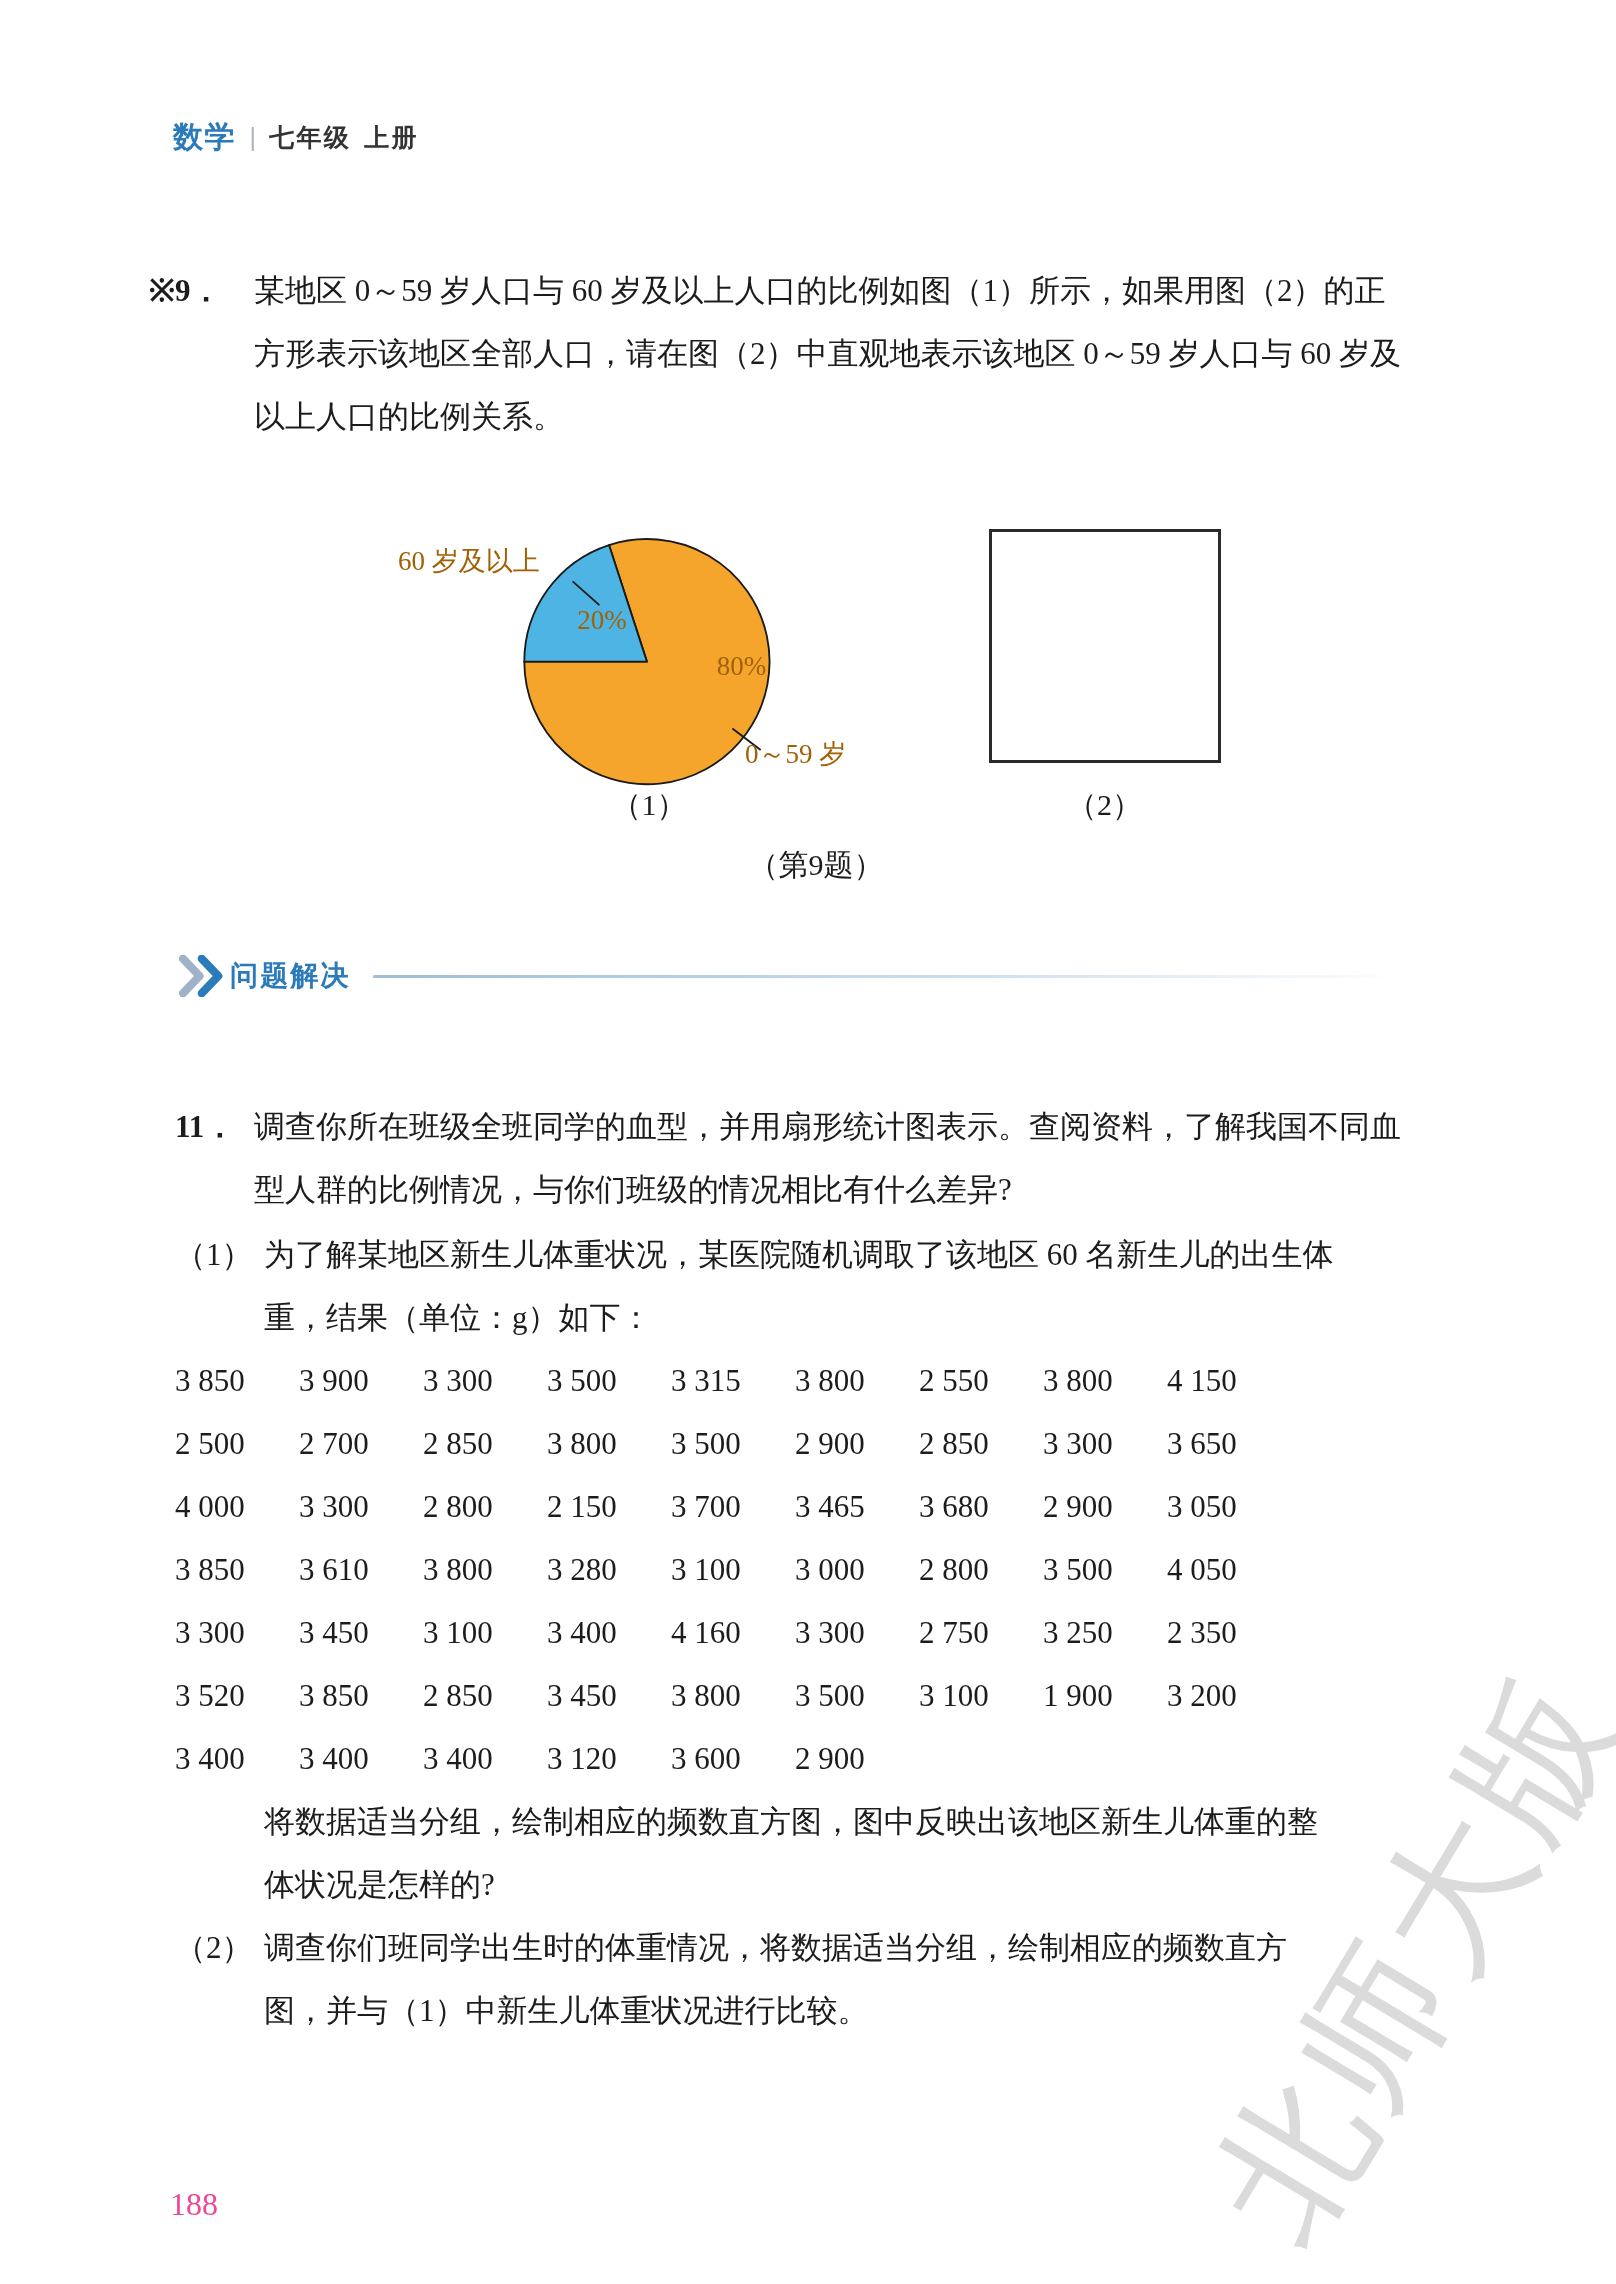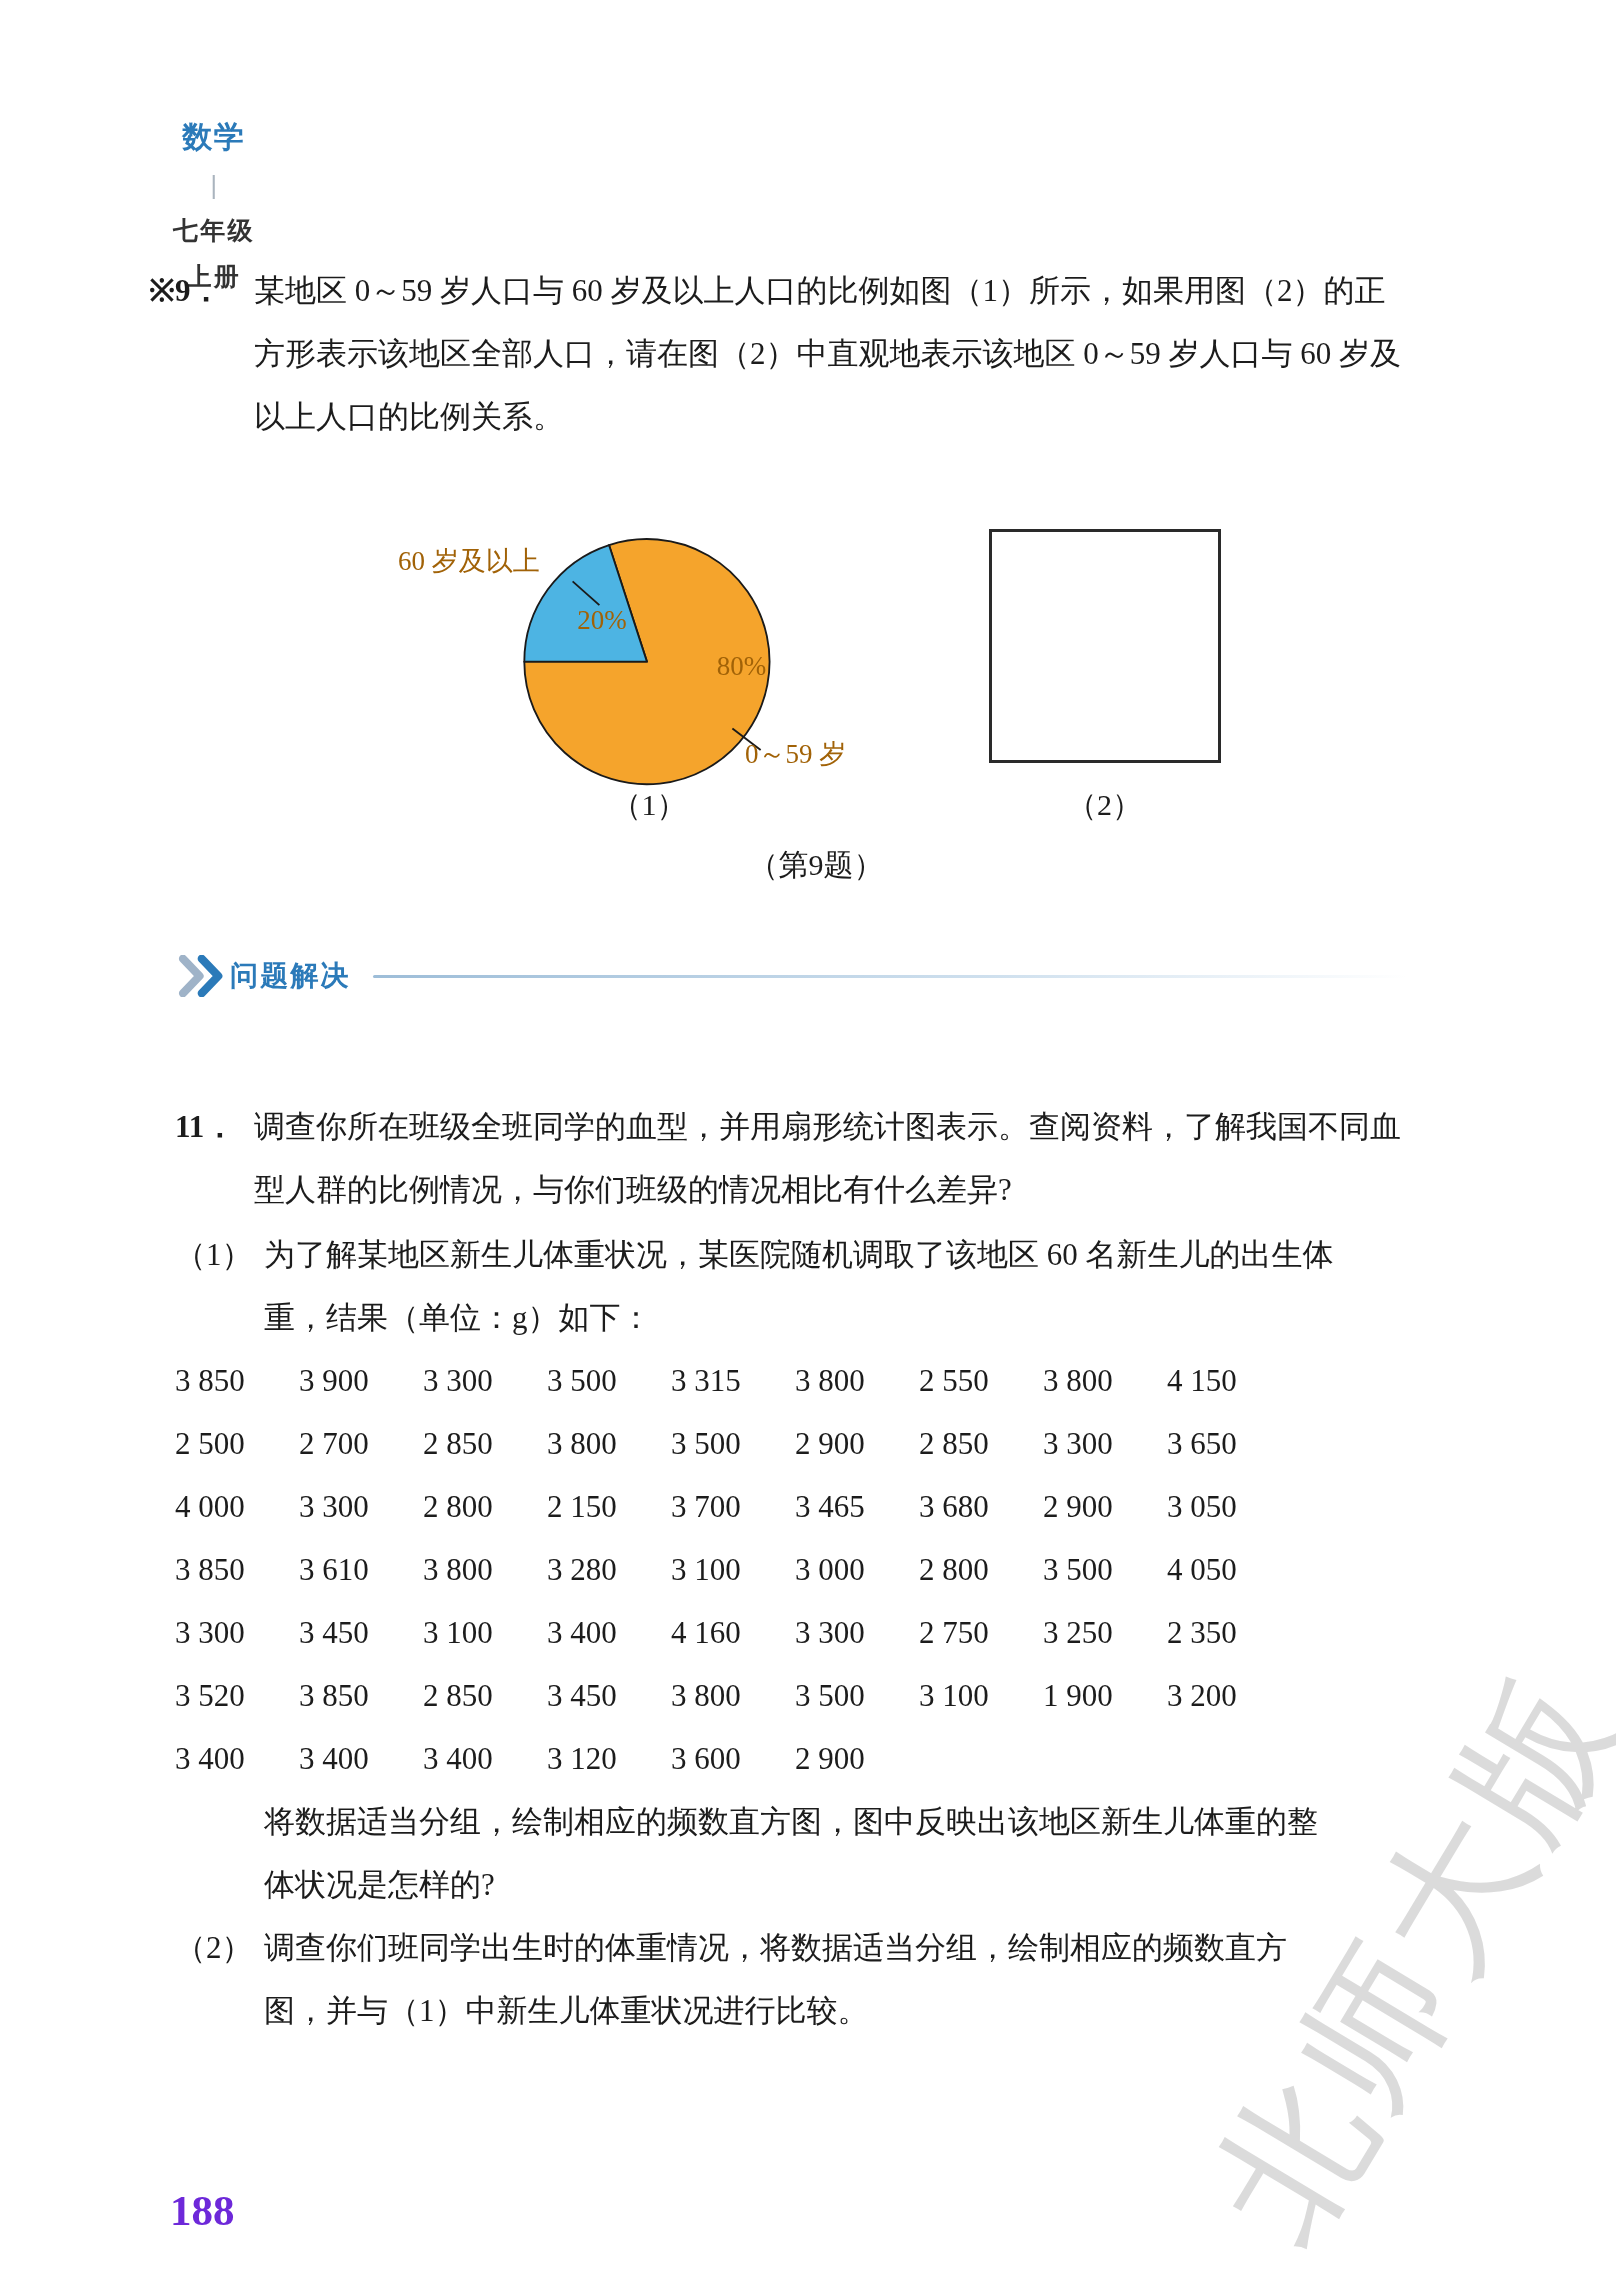--- a/index.html
+++ b/index.html
@@ -2,21 +2,21 @@
 <html style="font-size:12px"><head>
 <meta charset="utf-8">
 <style>
   * { margin:0; padding:0; box-sizing:border-box; }
   html,body { background:#ffffff; }
   body { font-family:"Liberation Serif","DejaVu Serif",serif; }
   .page { position:relative; width:1616px; height:2284px; background:#ffffff; overflow:hidden; color:#1c1c1c; }
 
   
   .hdr { position:absolute; top:117px; left:173px; display:flex; align-items:center; gap:13.4px;
-         font-family:"Liberation Sans","DejaVu Sans",sans-serif;flex-direction:column; }
+         font-family:"Liberation Sans","DejaVu Sans",sans-serif; }
   .hdr .subject { color:#2b7ab9; font-weight:bold; font-size:30px; letter-spacing:1.5px; }
   .hdr .sep { color:#aab4be; font-size:25px; }
   .hdr .grade, .hdr .volume { color:#333; font-weight:bold; font-size:25px; letter-spacing:2.2px; }
 
   
   .problem { position:absolute; display:flex; font-size:31px; line-height:63px; }
   .problem .marker { font-weight:bold; flex-shrink:0; }
   .ptext { text-align:left;margin-left:16px; }
   .p9  { top:259px;  left:149px; } .p9 .marker  { width:89px; } .p9 .ptext  { width:1160px; }
   .p10 { top:1032px; left:175px; } .p10 .marker { width:63px; }  .p10 .ptext { width:1175px; }
@@ -48,21 +48,21 @@
 
   
   .section-header { position:absolute; top:955px; left:177px; width:1230px; display:flex; align-items:center; }
   .section-title { color:#2b7ab9; font-weight:bold; font-size:28px; letter-spacing:2.2px;
                    font-family:"Liberation Sans","DejaVu Sans",sans-serif; margin-left:5px; }
   .section-rule { flex:1; height:3px; margin-left:22px;
                   background:linear-gradient(to right,#9dbdd8,#cfe0ee 60%,rgba(255,255,255,0));
                   border-radius:1.5px; }
 
   
-  .page-number { position:absolute; left:170px; top:2186px; font-size:43px; color:#6d28d9;font-weight:bold; }
+  .page-number { position:absolute; left:170px; top:2186px; font-size:32px; color:#ec4899; }
   .watermark { position:absolute; left:1257px; top:2126px; font-size:149px;
                color:rgba(184,184,184,0.5); white-space:nowrap;
                transform:rotate(-59deg); transform-origin:0 50%;
                letter-spacing:7.4px; pointer-events:none; }
 </style>
 </head>
 <body>
 
 <div class="page">
 

